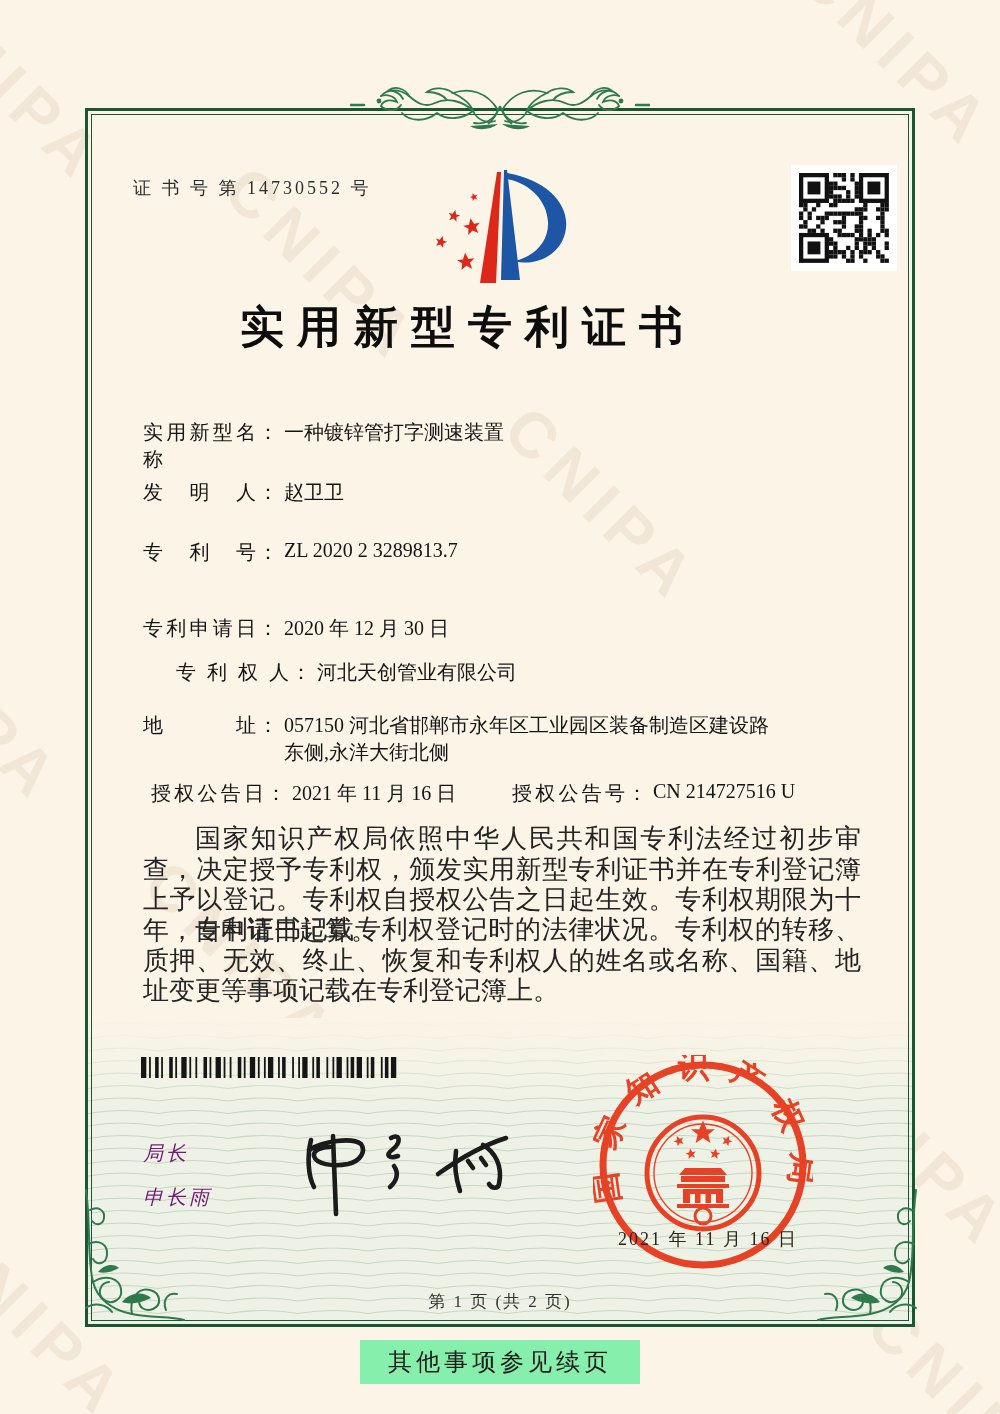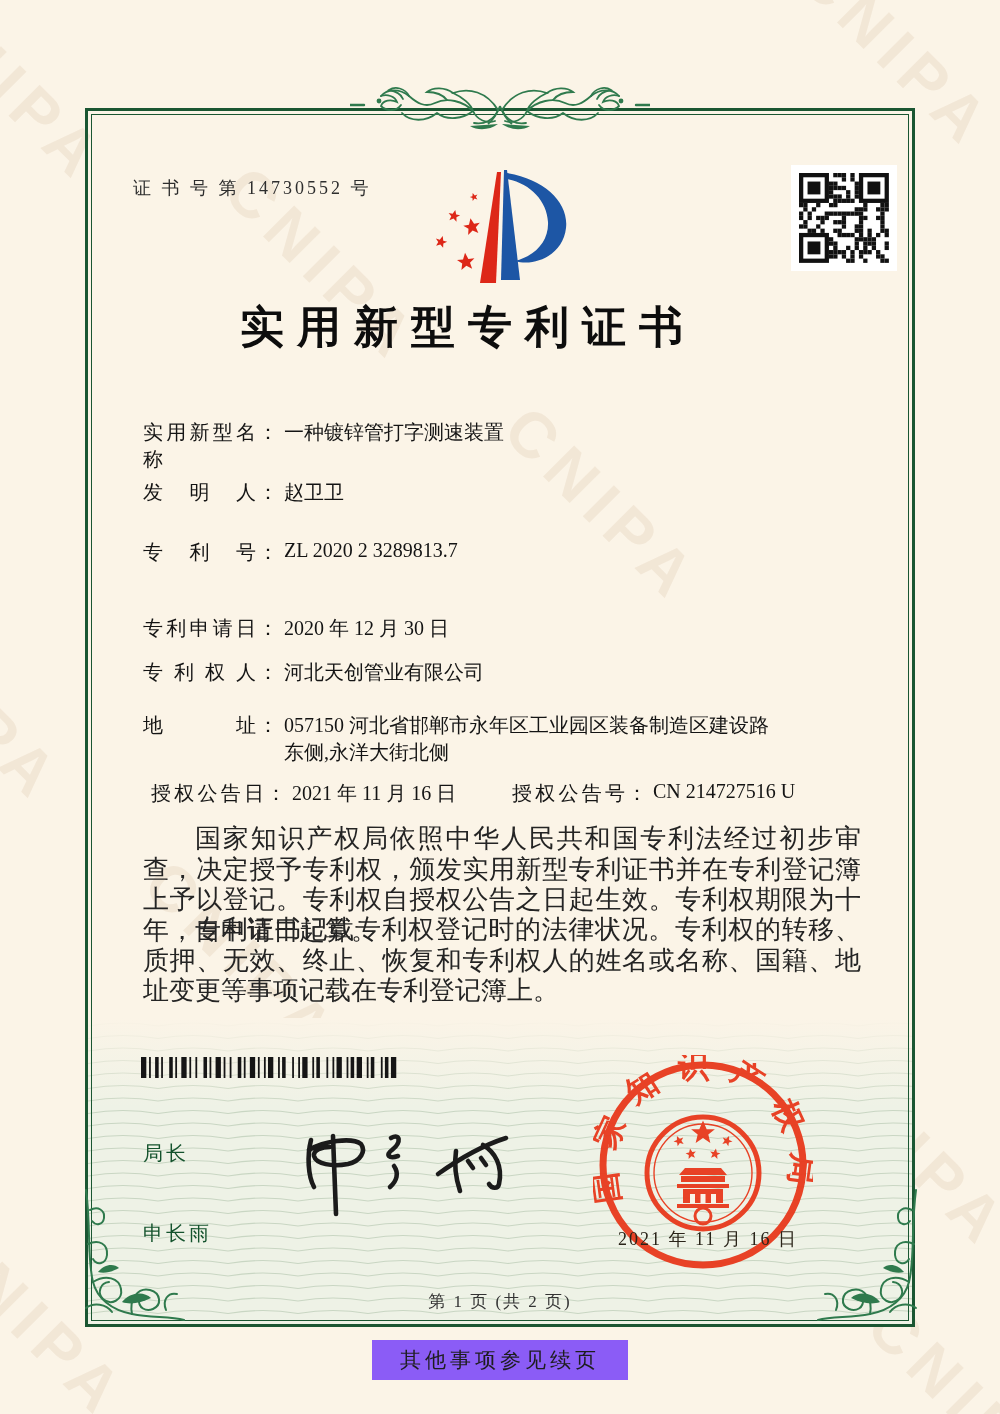--- a/index.html
+++ b/index.html
@@ -42,42 +42,42 @@
   .qr-box{position:absolute;left:791px;top:165px;width:106px;height:106px;background:#fff;}
   .qr-box svg{position:absolute;left:8px;top:8px;}
 
   .title{position:absolute;left:0;top:298px;width:936px;text-align:center;
          font-size:44px;font-weight:bold;letter-spacing:13px;color:#0d0d0d;}
 
   .frow{position:absolute;left:143px;display:flex;font-size:20px;color:#141414;}
   .flabel{display:inline-block;width:113px;text-align:justify;text-align-last:justify;}
   .fcolon{margin:0 6px 0 2px;}
   .fval{white-space:nowrap;}
-  .f1{top:419px;}.f2{top:479px;}.f3{top:539px;}.f4{top:599px;margin-top:16px;}.f5{top:659px;}
+  .f1{top:419px;}.f2{top:479px;}.f3{top:539px;}.f4{top:599px;margin-top:16px;}.f5{top:659px;margin-left:33px;}
   .f6{top:712px;}.f7{top:780px;margin-left:8px;} .f7b{left:512px;top:780px;}
   .addr-lines div{line-height:27px;white-space:nowrap;}
 
   .para{position:absolute;left:143px;width:718px;font-size:26px;line-height:30.5px;
         text-align:justify;text-indent:2em;color:#242424;}
   .p1{top:824px;} .p2{top:915px;}
 
   .barcode{position:absolute;left:141px;top:1057px;width:258px;height:21px;}
-  .officer{position:absolute;left:143px;font-size:20px;color:#14532d;
-           font-family:"Liberation Sans","DejaVu Sans",sans-serif;letter-spacing:3px;}
-  .o1{top:1140px;} .o2{top:1184px;margin-top:36px;}
+  .officer{position:absolute;left:143px;font-size:20px;color:#701a75;
+           font-family:"Liberation Sans","DejaVu Sans",sans-serif;letter-spacing:3px;font-style:italic;}
+  .o1{top:1140px;} .o2{top:1184px;}
   .sig{position:absolute;left:278px;top:1090px;}
 
   .seal{position:absolute;left:593px;top:1055px;opacity:.95;}
   .seal-date{position:absolute;left:608px;top:1227px;width:200px;text-align:center;
              font-size:18px;letter-spacing:2px;color:#2a2419;z-index:6;}
 
   .page-ind{position:absolute;left:0;top:1290px;width:1000px;text-align:center;
             font-size:17px;letter-spacing:2px;color:#333;}
   .note{position:absolute;left:0;top:1340px;width:1000px;text-align:center;z-index:6;}
-  .note span{display:inline-block;background:#8b5cf6;padding:6px 28px;font-size:21px;
+  .note span{display:inline-block;background:#86efac;padding:6px 28px;font-size:24px;
              letter-spacing:4px;color:#1d1d1d;}
 </style>
 </head>
 <body>
 
 <div class="page">
 
   <svg width="0" height="0" style="position:absolute">
     <defs>
       <path id="star" d="M0,-10 L2.94,-3.09 L9.51,-3.09 L4.26,1.18 L5.88,8.09 L0,4 L-5.88,8.09 L-4.26,1.18 L-9.51,-3.09 L-2.94,-3.09 Z"></path>

